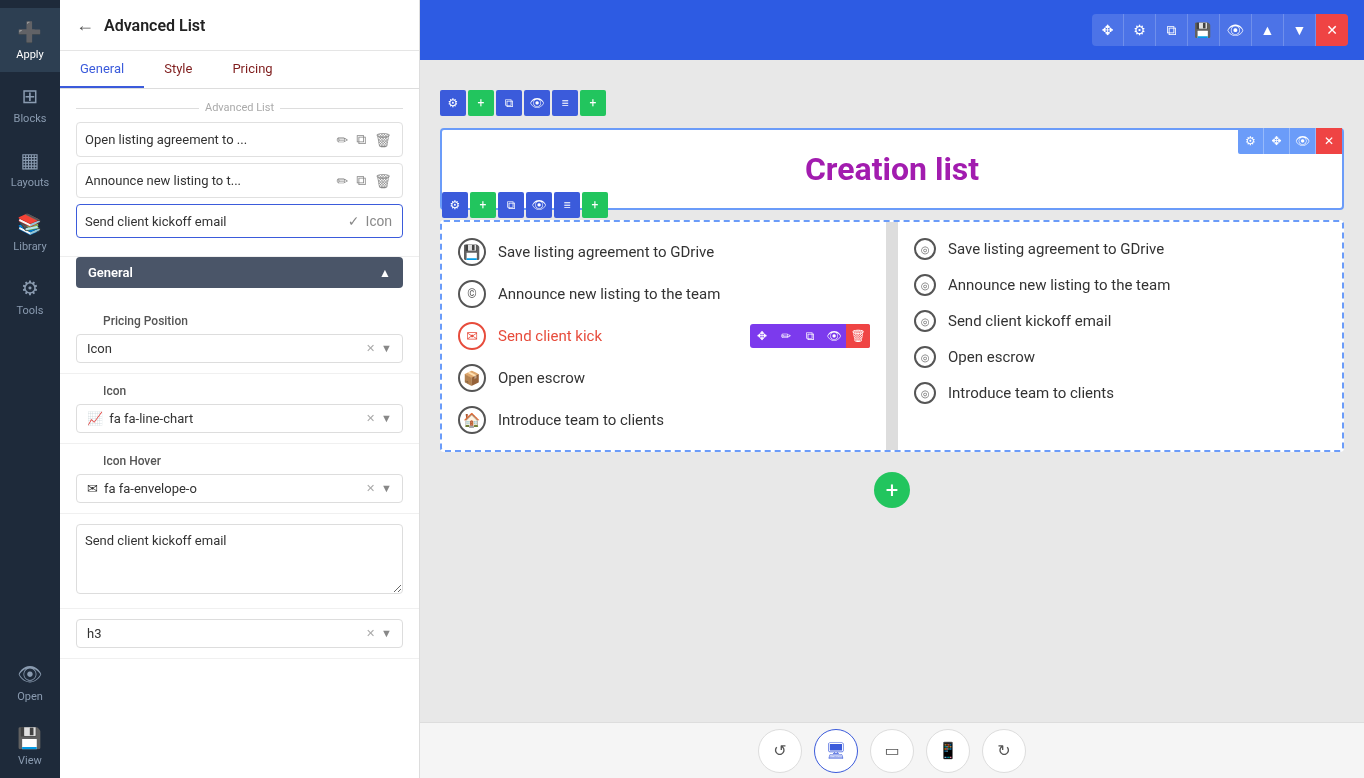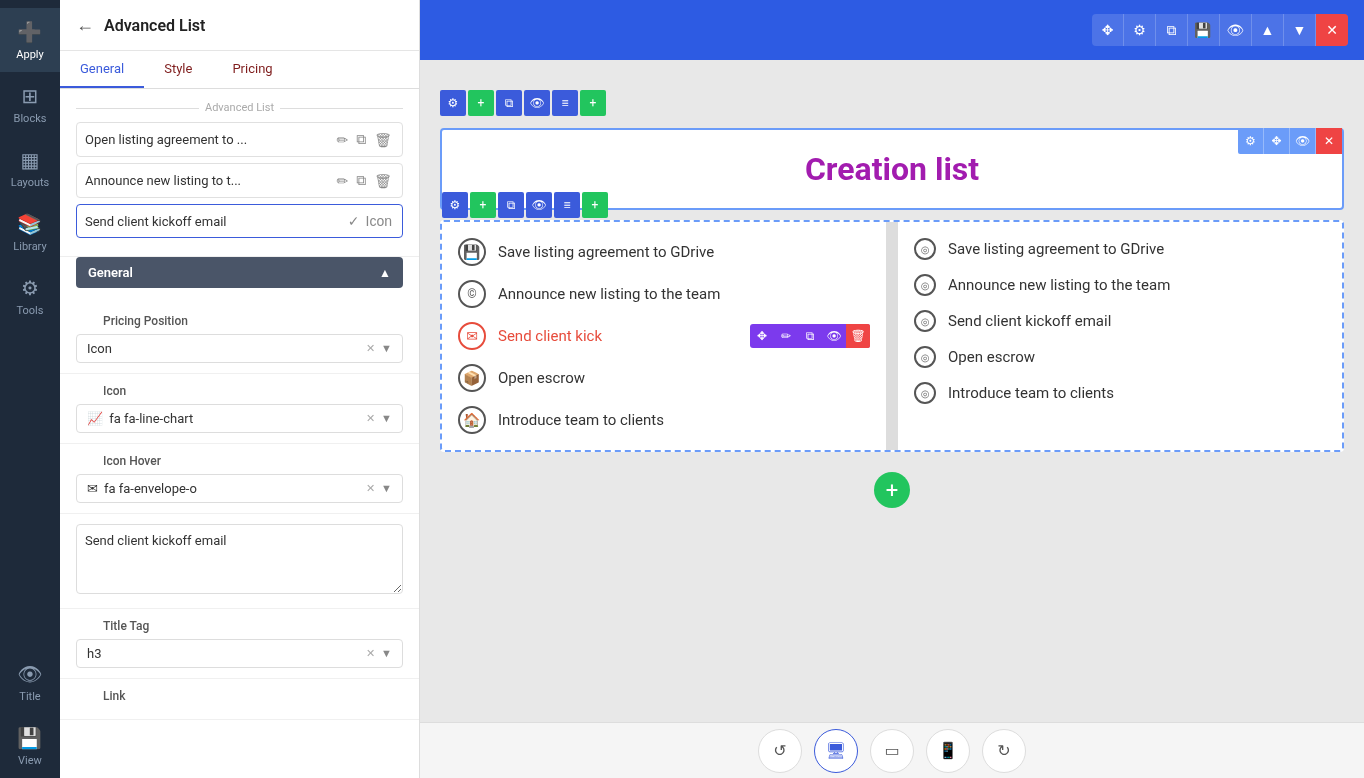--- a/index.html
+++ b/index.html
@@ -328,21 +328,21 @@
   <div class="sidebar-icon-item">
     <span class="icon-sym">📚</span>
     <span>Library</span>
   </div>
   <div class="sidebar-icon-item">
     <span class="icon-sym">⚙</span>
     <span>Tools</span>
   </div>
   <div class="sidebar-icon-item" style="margin-top:auto">
     <span class="icon-sym">👁</span>
-    <span>Title</span>
+    <span>Open</span>
   </div>
   <div class="sidebar-icon-item">
     <span class="icon-sym">💾</span>
     <span>View</span>
   </div>
 </div>
 
 <div class="panel">
 
   <div class="panel-header">
@@ -434,33 +434,29 @@
         <span class="arrow">▼</span>
       </div>
     </div>
   </div>
 
   <div class="field-group">
     <textarea class="field-textarea" style="">Send client kickoff email</textarea>
   </div>
 
   <div class="field-group">
-    <div class="field-label">Title Tag</div>
     <div class="field-select">
       <span>h3</span>
       <div style="display:flex;align-items:center;gap:2px">
         <span class="clear-btn">✕</span>
         <span class="arrow">▼</span>
       </div>
     </div>
   </div>
 
-  <div class="field-group">
-    <div class="field-label">Link</div>
-  </div>
 </div>
 
 <div class="canvas">
 
   <div class="canvas-top-bar">
     <div class="canvas-toolbar-group">
       <div class="canvas-toolbar-btn">✥</div>
       <div class="canvas-toolbar-btn">⚙</div>
       <div class="canvas-toolbar-btn">⧉</div>
       <div class="canvas-toolbar-btn">💾</div>

